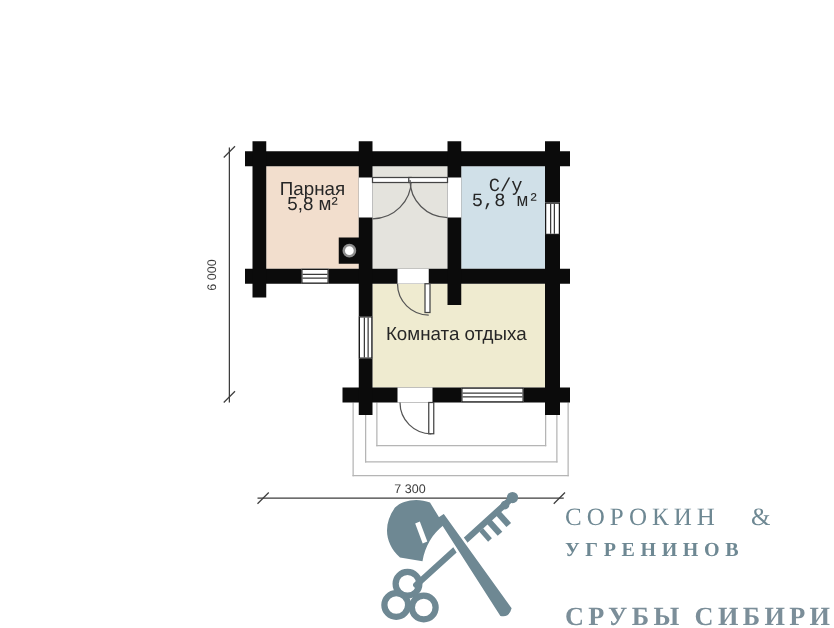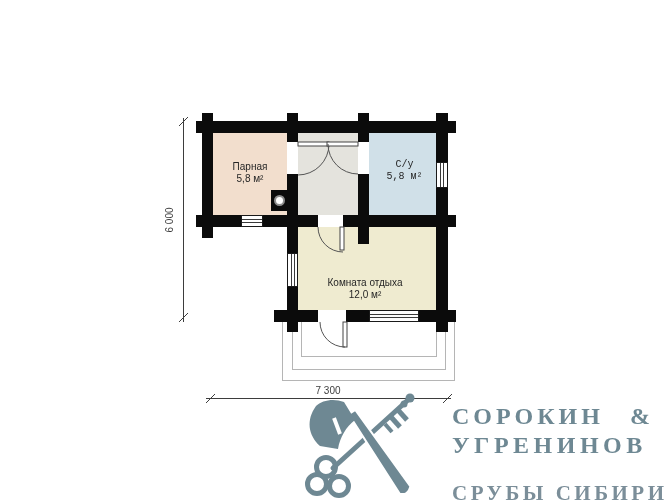--- a/index.html
+++ b/index.html
@@ -9,27 +9,27 @@
   .wall{position:absolute;background:#0b0b0b;}
   .opening{position:absolute;background:#fff;}
   .window{position:absolute;background:#fff;border:1px solid #1a1a1a;box-sizing:border-box;
           display:flex;align-items:center;justify-content:center;}
   .window.h .wline{width:100%;height:4px;border-top:1px solid #3a3a3a;border-bottom:1px solid #3a3a3a;box-sizing:border-box;}
   .window.v .wline{height:100%;width:4px;border-left:1px solid #3a3a3a;border-right:1px solid #3a3a3a;box-sizing:border-box;}
   .porch{position:absolute;border:1px solid #b5b5b5;border-top:none;box-sizing:border-box;background:#fff;}
   .stove{position:absolute;left:271px;top:190px;width:17px;height:21px;background:#0b0b0b;
          display:flex;align-items:center;justify-content:center;}
   .stove-circle{width:11px;height:11px;border-radius:50%;background:#fff;border:2px solid #8d8d8d;box-sizing:border-box;}
-  .room-label{position:absolute;text-align:center;font-size:10px;line-height:11.5px;color:#262626;margin-top:15px;}
+  .room-label{position:absolute;text-align:center;font-size:15px;line-height:11.5px;color:#262626;}
   .overlay{position:absolute;left:0;top:0;pointer-events:none;}
   .dim-text{font-family:"Liberation Sans",sans-serif;font-size:10px;fill:#3d3d3d;}
   .logo-text{position:absolute;left:452px;top:403px;width:200px;color:#6e8893;
              font-family:"Liberation Serif",serif;}
-  .logo-line1{font-size:24px;font-weight:700;letter-spacing:4px;word-spacing:16px;white-space:nowrap;height:29px;}
-  .logo-line2{font-size:24px;font-weight:700;letter-spacing:4.5px;white-space:nowrap;height:29px;}
+  .logo-line1{font-size:20px;font-weight:400;letter-spacing:4px;word-spacing:16px;white-space:nowrap;height:29px;}
+  .logo-line2{font-size:16px;font-weight:700;letter-spacing:4.5px;white-space:nowrap;height:29px;}
   .logo-line3{font-size:21px;font-weight:700;letter-spacing:3.5px;white-space:nowrap;color:#7b8e99;margin-top:20px;}
 </style>
 </head>
 <body>
 
 <div class="stage">
 
   <div class="porch" style="left:282px;top:322px;width:173px;height:59px;"></div>
   <div class="porch" style="left:292px;top:322px;width:154px;height:48px;"></div>
   <div class="porch" style="left:301px;top:322px;width:136px;height:35px;"></div>
@@ -98,21 +98,20 @@
   <div class="room-label" style="left:213px;top:146px;width:74px;">
     <div>Парная</div>
     <div>5,8 м²</div>
   </div>
   <div class="room-label" style="left:371px;top:144px;width:67px;font-family:Liberation Mono, monospace;">
     <div>С/у</div>
     <div>5,8 м²</div>
   </div>
   <div class="room-label" style="left:298px;top:262px;width:134px;">
     <div>Комната отдыха</div>
-    <div>12,0 м²</div>
   </div>
 
   <svg class="overlay" style="left:302px;top:392px;" width="154" height="110" viewBox="0 0 154 110">
     <g fill="#6e8893" stroke="none">
 
       <line x1="31" y1="76" x2="107" y2="7" stroke="#6e8893" stroke-width="5" stroke-linecap="round"></line>
       <circle cx="108" cy="6" r="4.5"></circle>
       <circle cx="102" cy="12" r="3.5"></circle>
       <line x1="96" y1="18" x2="105" y2="28" stroke="#6e8893" stroke-width="5"></line>
       <line x1="89" y1="25" x2="98" y2="35" stroke="#6e8893" stroke-width="5"></line>

